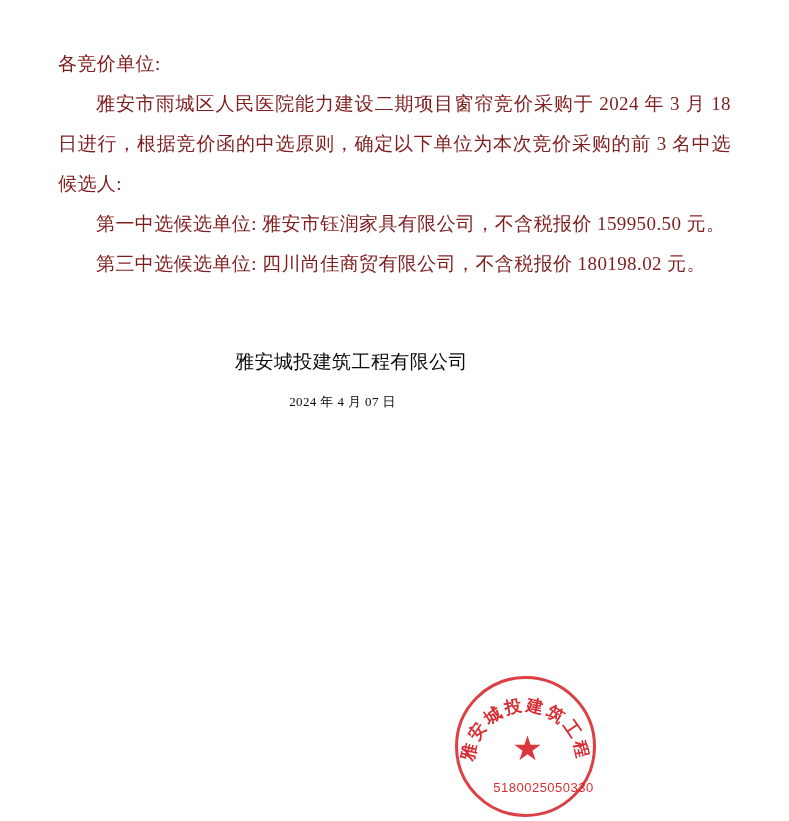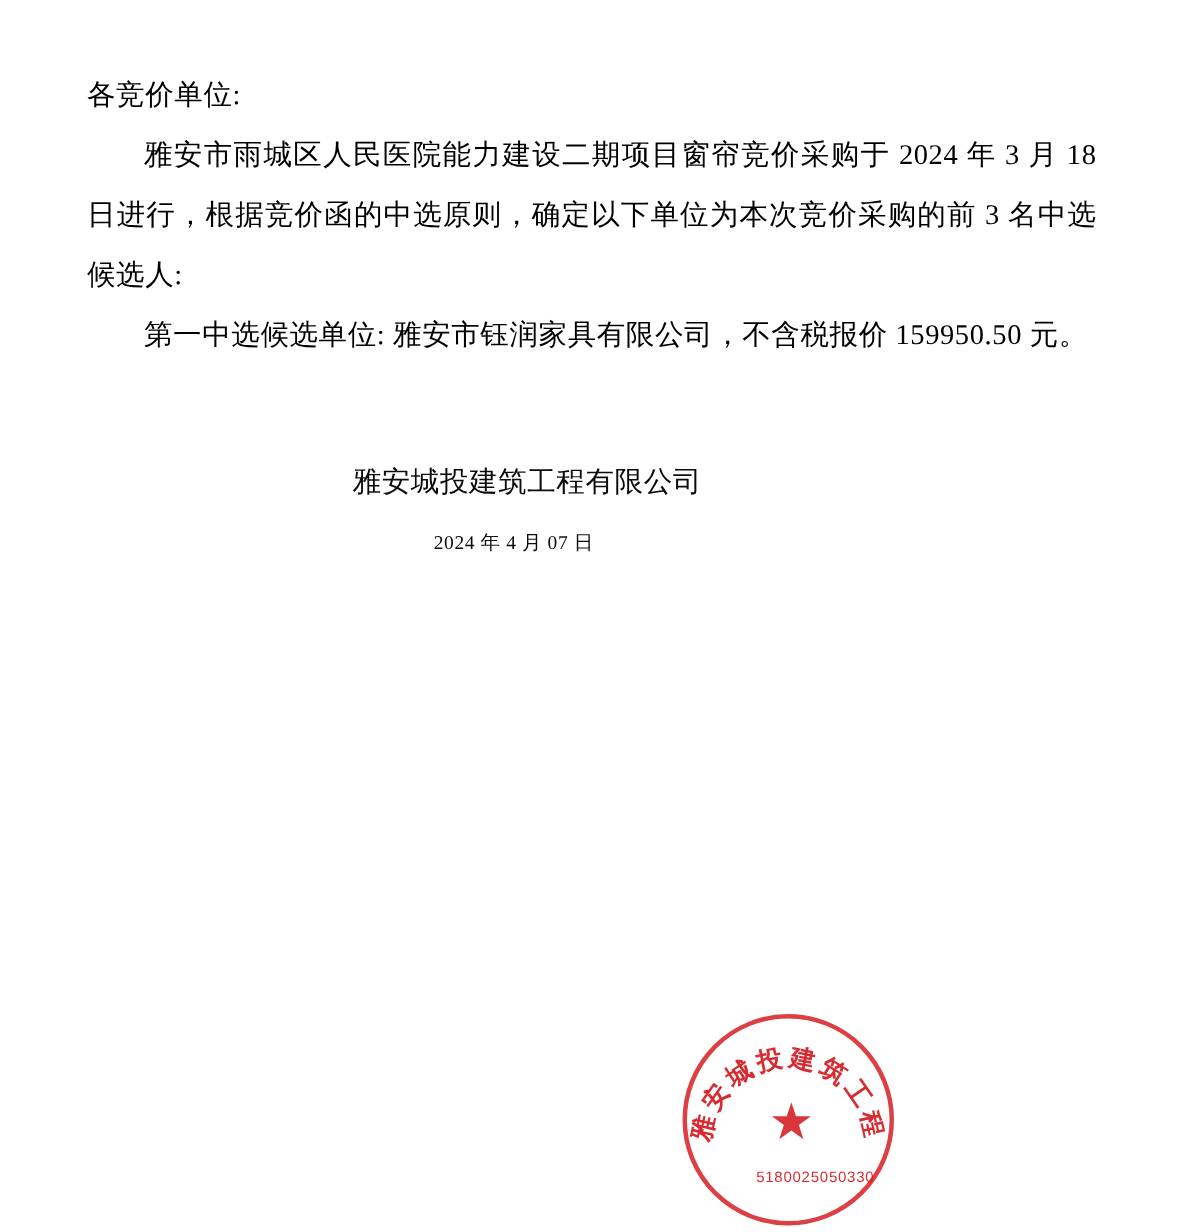--- a/index.html
+++ b/index.html
@@ -34,21 +34,21 @@
   .body-block {
     margin-top: 30px;
   }
   p.para {
     font-size: 19px;
     line-height: 40px;
     margin: 0;
     text-align: justify;
     text-justify: inter-ideograph;
     letter-spacing: 0.4px;
-    color: #000000;
+    color: #7f1d1d;
   }
   p.indent {
     text-indent: 2em;
   }
   .gap {
     height: 40px;
   }
   .sign-block {
     margin-top: 18px;
     text-align: center;
@@ -110,39 +110,40 @@
     font-size: 17px;
     font-weight: bold;
     letter-spacing: 3px;
     opacity: 0.9;
   }
   .seal-num {
     position: absolute;
     left: 50%;
     top: 104px;
     transform: translateX(-50%);
-    font-size: 10px;
+    font-size: 13px;
     color: #d4151b;
     opacity: 0.9;
     letter-spacing: 0.5px;
     white-space: nowrap;
     font-family: "Liberation Sans", sans-serif;
     padding-left: 32px;
   }
 </style>
 </head>
 <body>
 
 <div class="page">
 
 
   <div class="body-block">
     <p class="para">各竞价单位:</p>
     <p class="para indent">雅安市雨城区人民医院能力建设二期项目窗帘竞价采购于 2024 年 3 月 18 日进行，根据竞价函的中选原则，确定以下单位为本次竞价采购的前 3 名中选候选人:</p>
     <p class="para indent">第一中选候选单位: 雅安市钰润家具有限公司，不含税报价 159950.50 元。</p>
+    <p class="para indent">第三中选候选单位: 四川尚佳商贸有限公司，不含税报价 180198.02 元。</p>
     <div class="gap"></div>
   </div>
 
   <div class="sign-block">
     <div class="sign-line">雅安城投建筑工程有限公司</div>
     <div class="date-line">2024 年 4 月 07 日</div>
   </div>
 
   <div class="seal">
     <div class="ring"></div>

